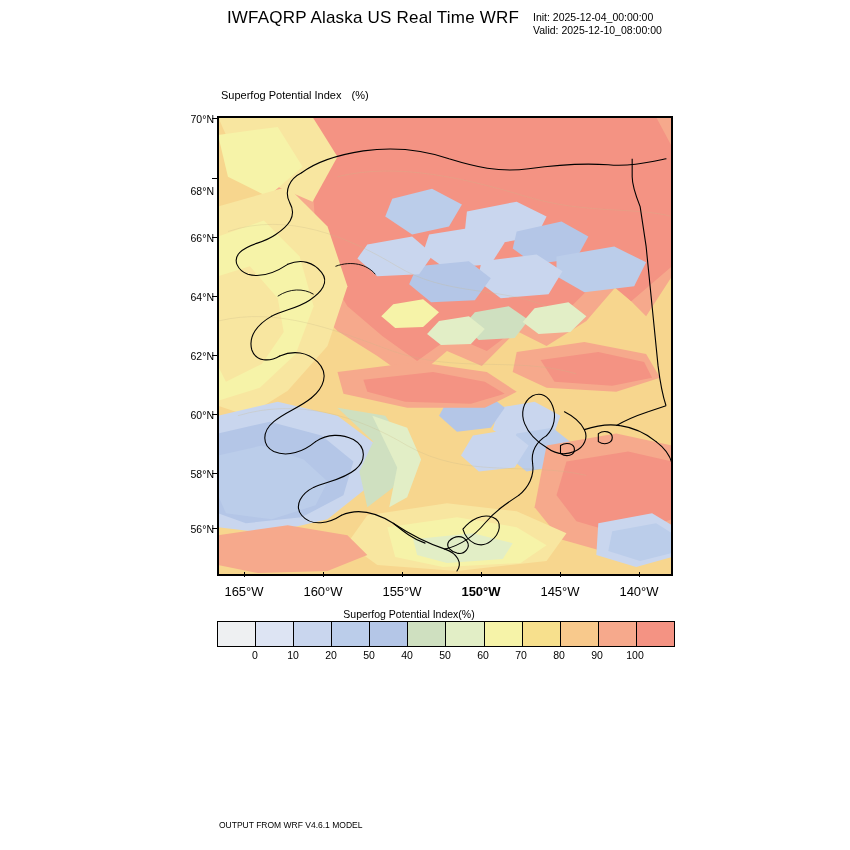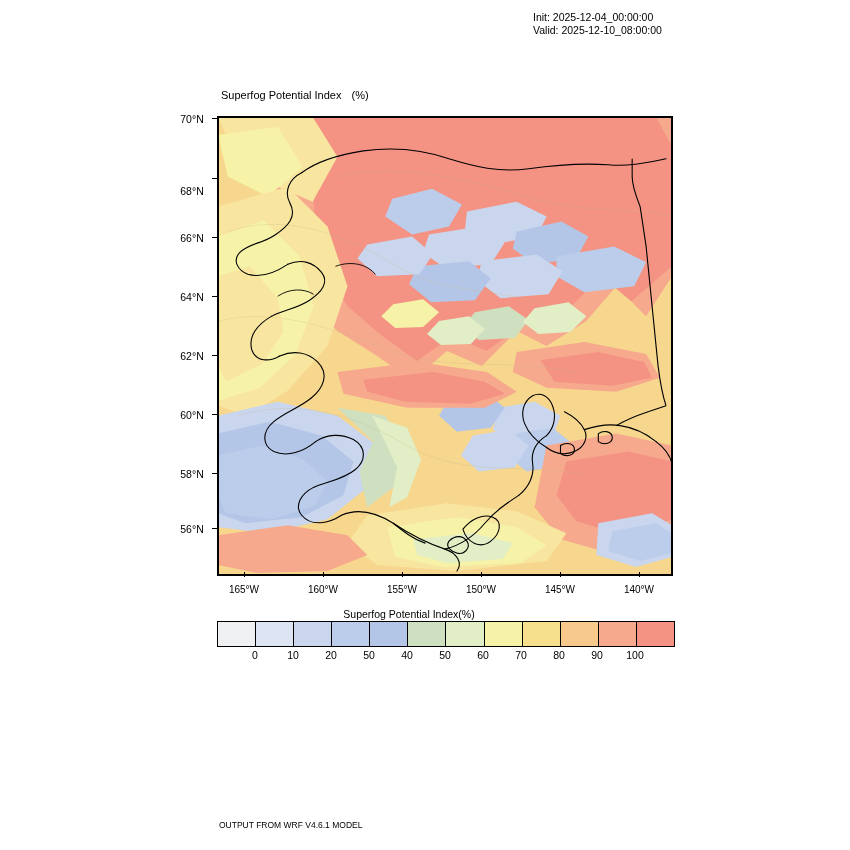--- a/index.html
+++ b/index.html
@@ -68,29 +68,29 @@
     position: absolute;
     left: 0;
     top: 0;
     width: 100%;
     height: 100%;
   }
   
   .ylabel {
     position: absolute;
     width: 44px;
-    text-align: center;
+    text-align: right;
     font-size: 10.5px;
     line-height: 10px;
   }
   .xlabel {
     position: absolute;
     width: 60px;
     text-align: center;
-    font-size: 10px;
+    font-size: 13px;
   }
   .tick-h {
     position: absolute;
     background: #000;
     height: 1px;
     width: 5px;
   }
   .tick-v {
     position: absolute;
     background: #000;
@@ -145,20 +145,23 @@
     font-size: 8.5px;
     line-height: 11px;
     white-space: nowrap;
   }
 </style>
 </head>
 <body>
 
 <div class="page">
 
+  <div class="title">
+    <span class="title-inner">IWFAQRP Alaska US Real Time WRF</span>
+  </div>
   <div class="init-block">
     <div>Init: 2025-12-04_00:00:00</div>
     <div>Valid: 2025-12-10_08:00:00</div>
   </div>
 
   <div class="plot-label">
     <span>Superfog Potential Index</span><span class="units">(%)</span>
   </div>
 
   <div class="map-frame">
@@ -303,21 +306,21 @@
   <div class="tick-v" style="left:244px; top:572px;"></div>
   <div class="tick-v" style="left:323px; top:572px;"></div>
   <div class="tick-v" style="left:402px; top:572px;"></div>
   <div class="tick-v" style="left:481px; top:572px;"></div>
   <div class="tick-v" style="left:560px; top:572px;"></div>
   <div class="tick-v" style="left:639px; top:572px;"></div>
 
   <div class="xlabel" style="left:214px; top:584px;">165°W</div>
   <div class="xlabel" style="left:293px; top:584px;">160°W</div>
   <div class="xlabel" style="left:372px; top:584px;">155°W</div>
-  <div class="xlabel" style="left:451px; top:584px;">150°W</div>
+  <div class="xlabel" style="left:451px; top:584px;font-weight:bold;">150°W</div>
   <div class="xlabel" style="left:530px; top:584px;">145°W</div>
   <div class="xlabel" style="left:609px; top:584px;">140°W</div>
 
   <div class="cbar-title">
     <span>Superfog Potential Index</span><span class="units">(%)</span>
   </div>
   <div class="cbar" id="colorbar">
       <div class="cbar-cell" style="background: rgb(238, 240, 242);"></div>
       <div class="cbar-cell" style="background: rgb(221, 228, 243);"></div>
       <div class="cbar-cell" style="background: rgb(201, 214, 238);"></div>

